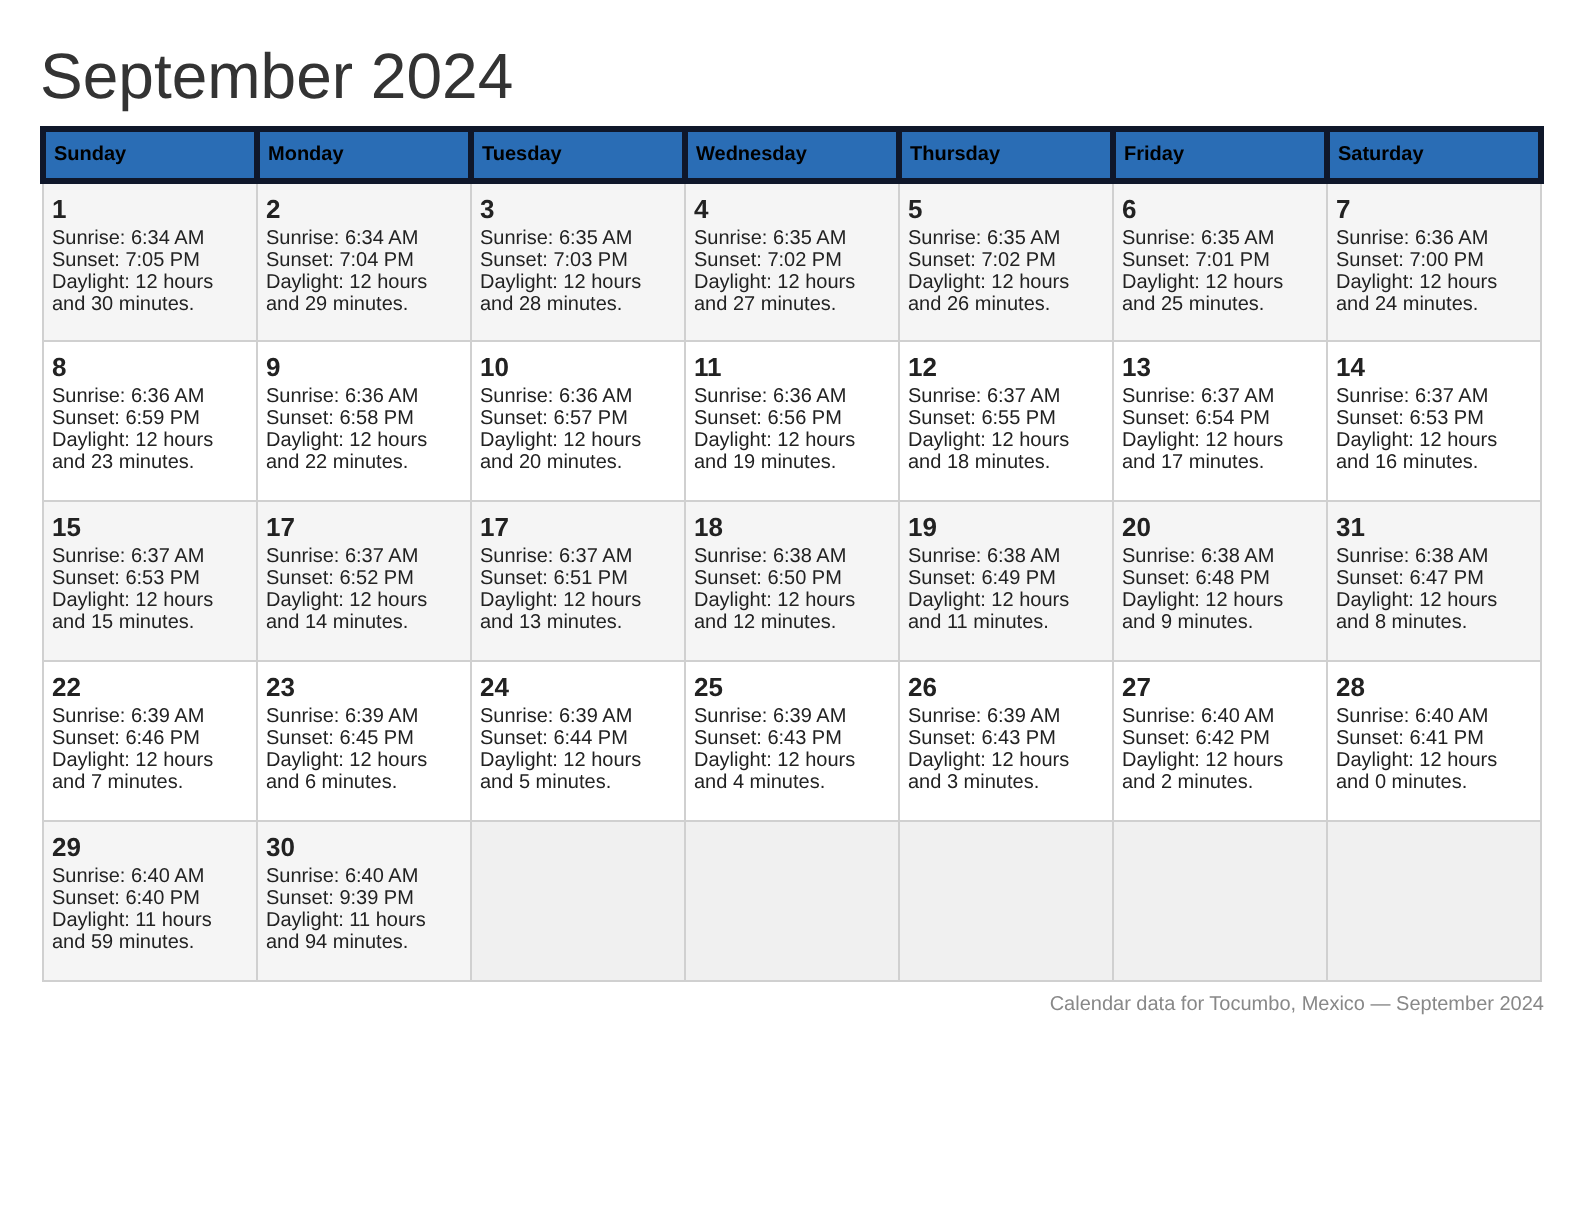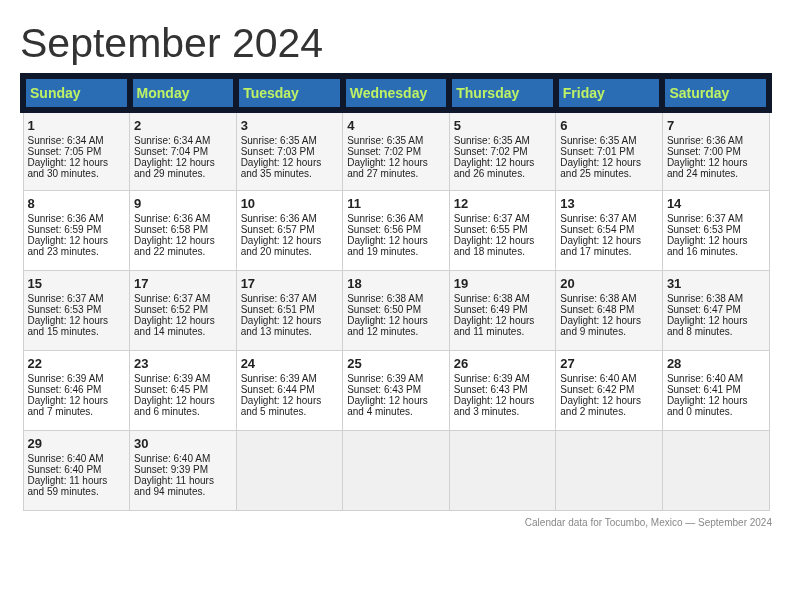--- a/index.html
+++ b/index.html
@@ -18,41 +18,41 @@
     }
     .logo {
       display: flex;
       align-items: center;
       gap: 4px;
     }
     .title-block {
       text-align: right;
     }
     .month-title {
-      font-size: 41px;
+      font-size: 32px;
       color: #333;
       font-weight: normal;
     }
     .subtitle {
       font-size: 14px;
       color: #555;
     }
     table {
       width: 100%;
       border-collapse: collapse;
       table-layout: fixed;
     }
     thead tr th {
       background: #2a6db5;
-      color: #bef264;
+      color: #000000;
       padding: 6px 4px;
-      font-size: 14px;
+      font-size: 10px;
       font-weight: bold;
       text-align: left;
-      border: 6px solid #0f172a;
+      border: 3px solid #0f172a;
     }
     tbody tr td {
       vertical-align: top;
       padding: 5px 4px;
       font-size: 10px;
       color: #222;
       border: 1px solid #d0d0d0;
       background: #fff;
       height: 80px;
     }
@@ -87,21 +87,21 @@
       <th>Wednesday</th>
       <th>Thursday</th>
       <th>Friday</th>
       <th>Saturday</th>
     </tr>
   </thead>
   <tbody id="calendar-body">
   <tr>
         <td><span class="day-num">1</span><span>Sunrise: 6:34 AM</span><br><span>Sunset: 7:05 PM</span><br><span>Daylight: 12 hours and 30 minutes.</span></td>
         <td><span class="day-num">2</span><span>Sunrise: 6:34 AM</span><br><span>Sunset: 7:04 PM</span><br><span>Daylight: 12 hours and 29 minutes.</span></td>
-        <td><span class="day-num">3</span><span>Sunrise: 6:35 AM</span><br><span>Sunset: 7:03 PM</span><br><span>Daylight: 12 hours and 35 minutes.</span></td>
+        <td><span class="day-num">3</span><span>Sunrise: 6:35 AM</span><br><span>Sunset: 7:03 PM</span><br><span>Daylight: 12 hours and 28 minutes.</span></td>
         <td><span class="day-num">4</span><span>Sunrise: 6:35 AM</span><br><span>Sunset: 7:02 PM</span><br><span>Daylight: 12 hours and 27 minutes.</span></td>
         <td><span class="day-num">5</span><span>Sunrise: 6:35 AM</span><br><span>Sunset: 7:02 PM</span><br><span>Daylight: 12 hours and 26 minutes.</span></td>
         <td><span class="day-num">6</span><span>Sunrise: 6:35 AM</span><br><span>Sunset: 7:01 PM</span><br><span>Daylight: 12 hours and 25 minutes.</span></td>
         <td><span class="day-num">7</span><span>Sunrise: 6:36 AM</span><br><span>Sunset: 7:00 PM</span><br><span>Daylight: 12 hours and 24 minutes.</span></td>
       </tr>
       <tr>
         <td><span class="day-num">8</span><span>Sunrise: 6:36 AM</span><br><span>Sunset: 6:59 PM</span><br><span>Daylight: 12 hours and 23 minutes.</span></td>
         <td><span class="day-num">9</span><span>Sunrise: 6:36 AM</span><br><span>Sunset: 6:58 PM</span><br><span>Daylight: 12 hours and 22 minutes.</span></td>
         <td><span class="day-num">10</span><span>Sunrise: 6:36 AM</span><br><span>Sunset: 6:57 PM</span><br><span>Daylight: 12 hours and 20 minutes.</span></td>
         <td><span class="day-num">11</span><span>Sunrise: 6:36 AM</span><br><span>Sunset: 6:56 PM</span><br><span>Daylight: 12 hours and 19 minutes.</span></td>

